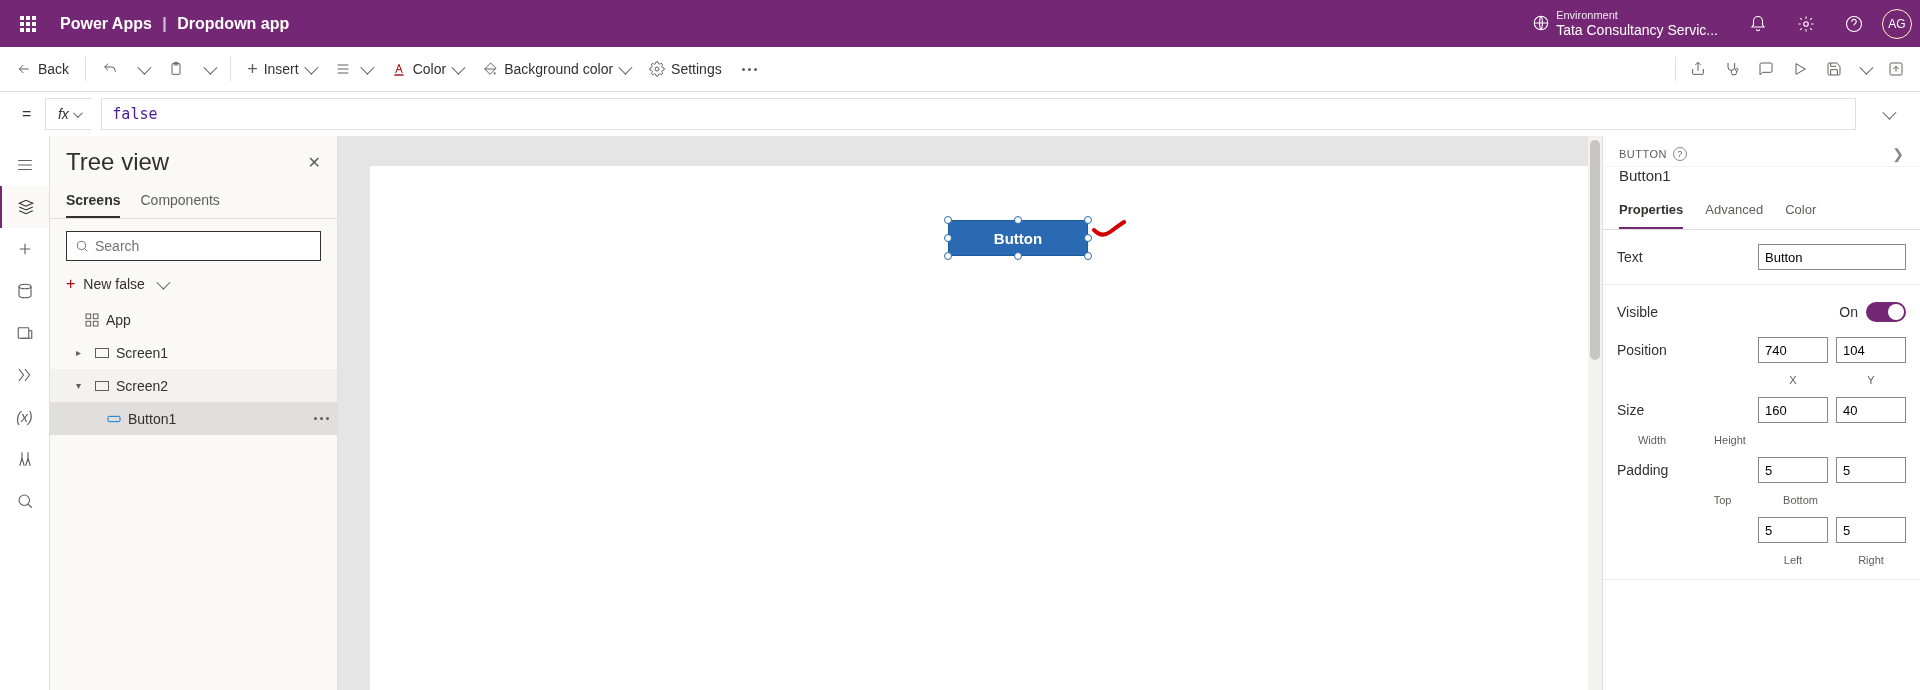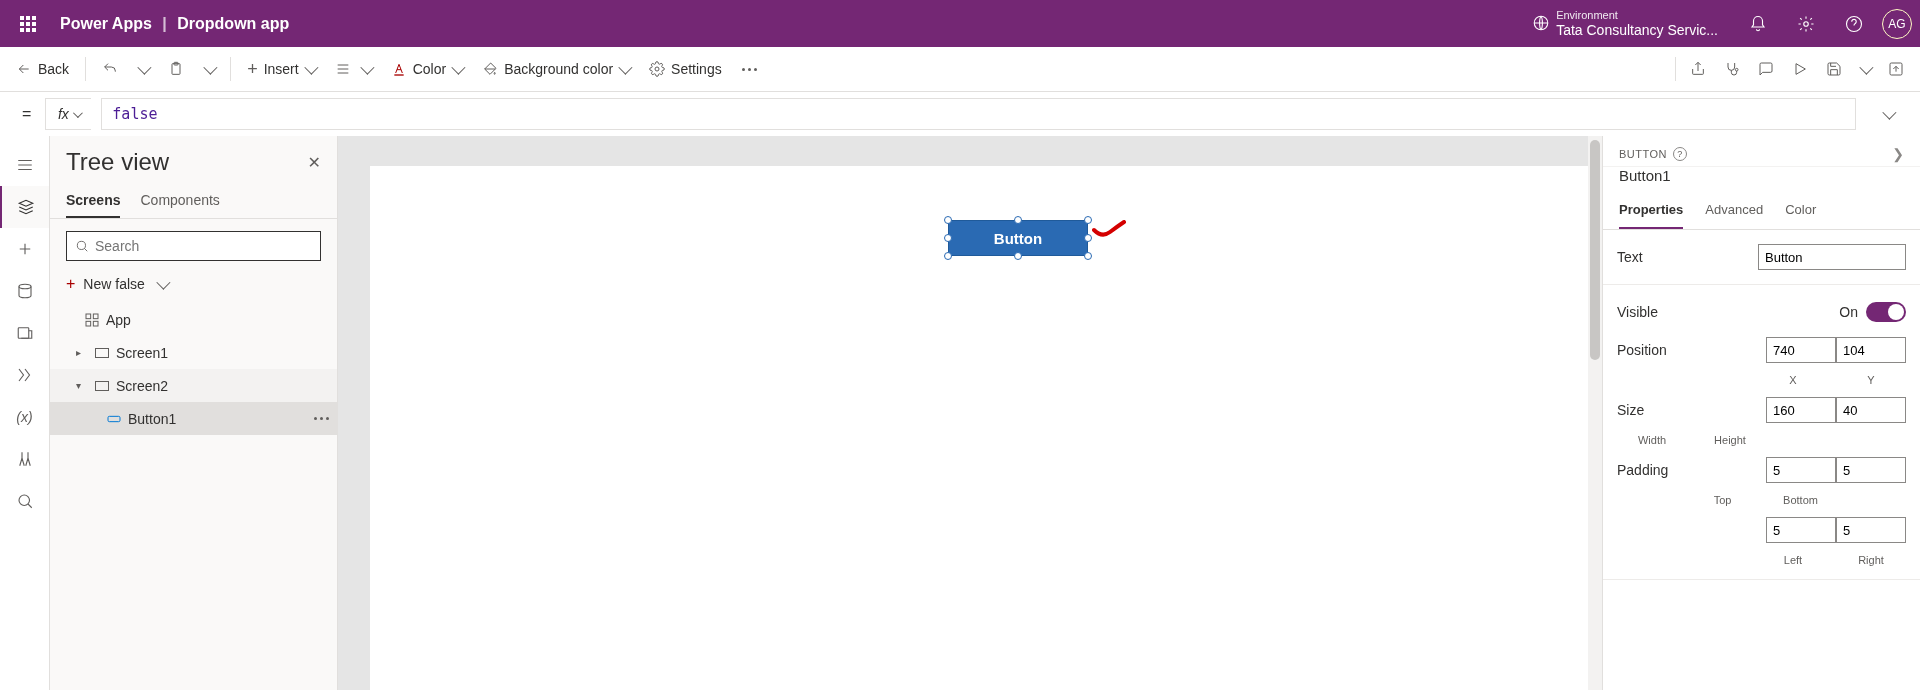--- a/index.html
+++ b/index.html
@@ -90,21 +90,21 @@
 .props-tab.active { color: #323130; font-weight: 600; border-bottom: 2px solid #742774; }
 .props-body { padding: 10px 14px; display: flex; flex-direction: column; gap: 4px; }
 .prop-row { display: flex; align-items: center; min-height: 34px; }
 .prop-label { flex: 1; font-size: 14px; color: #323130; }
 .prop-input { width: 148px; height: 26px; border: 1px solid #8a8886; padding: 0 6px; font-size: 13px; outline: none; }
 .prop-select-sm { width: 148px; height: 26px; border: 1px solid #8a8886; padding: 0 6px; display: flex; align-items: center; justify-content: space-between; cursor: pointer; font-size: 13px; }
 .hr-light { height: 1px; background: #edebe9; margin: 6px -14px; }
 .toggle-row { display: flex; align-items: center; gap: 8px; }
 .toggle { width: 40px; height: 20px; background: #742774; border-radius: 10px; position: relative; cursor: pointer; }
 .toggle-knob { position: absolute; right: 2px; top: 2px; width: 16px; height: 16px; background: #fff; border-radius: 50%; }
-.pair-inputs { display: flex; }
+.pair-inputs { display: flex; gap: 8px; }
 .pair-inputs input { width: 70px; height: 26px; border: 1px solid #8a8886; padding: 0 6px; font-size: 13px; outline: none; }
 .pair-labels { display: flex; gap: 8px; justify-content: flex-end; }
 .pair-labels span { width: 70px; text-align: center; font-size: 11px; color: #605e5c; }
 
 svg { display: block; }
 </style>
 </head>
 <body>
 
 <div class="header">

